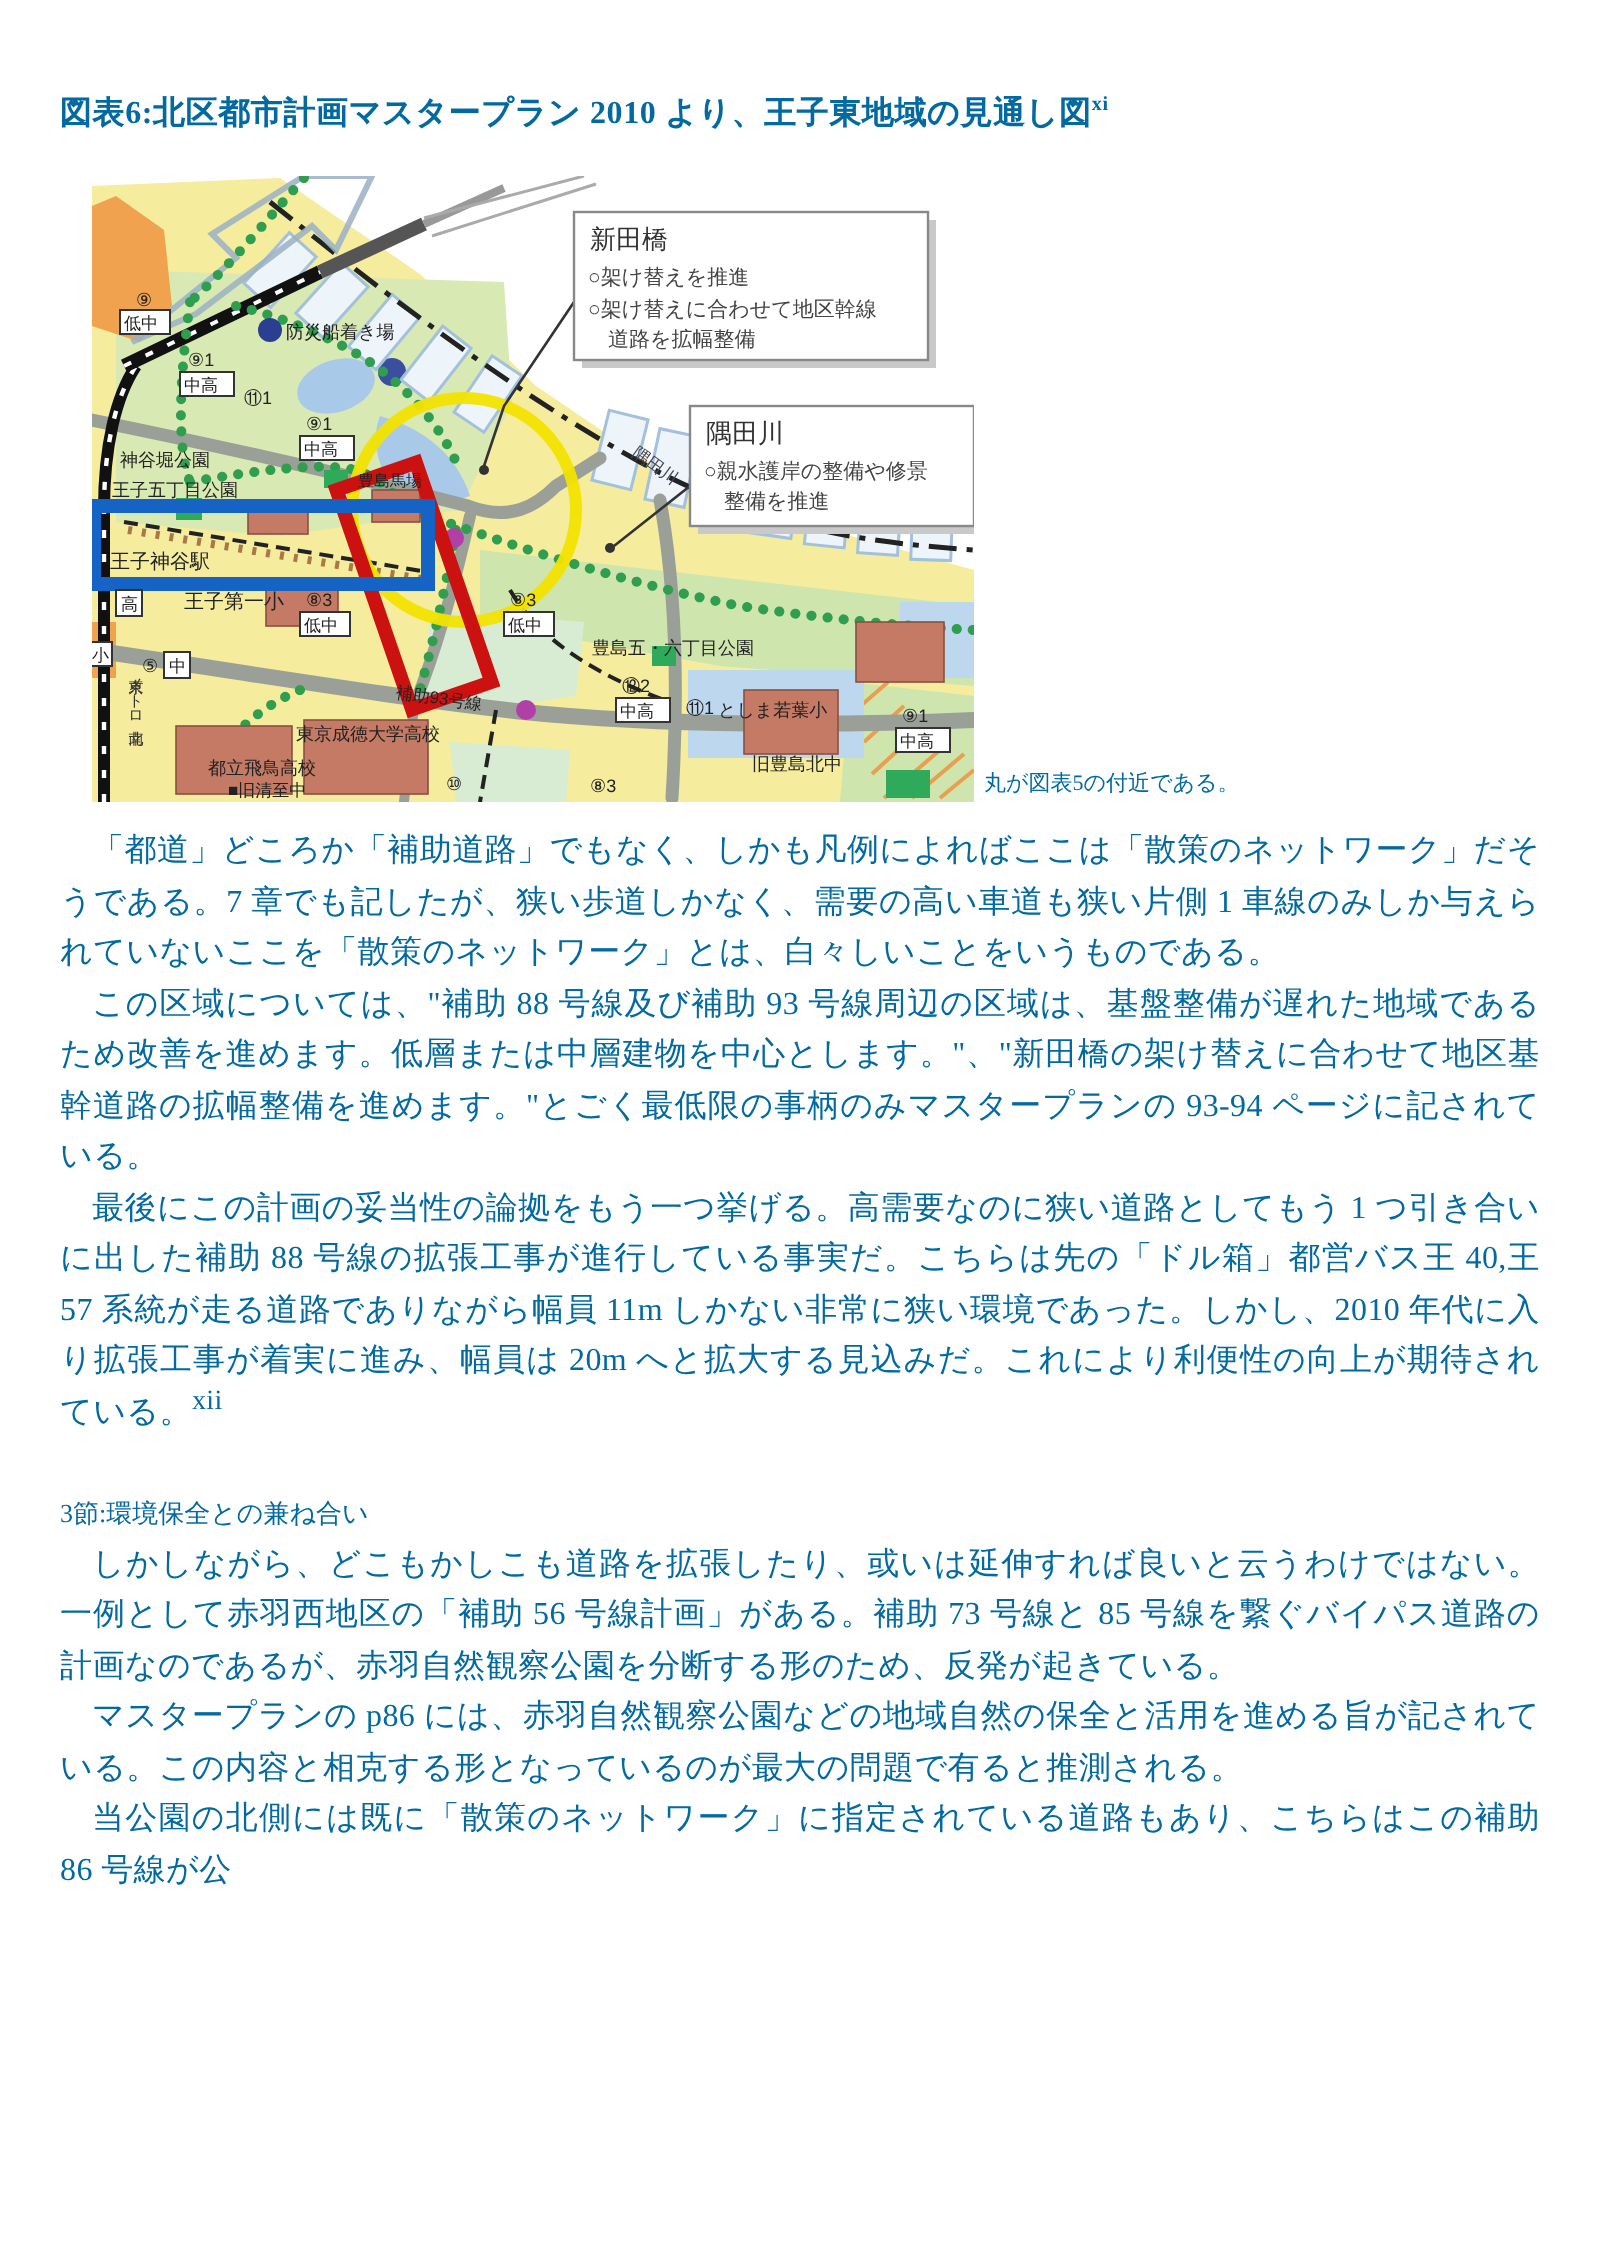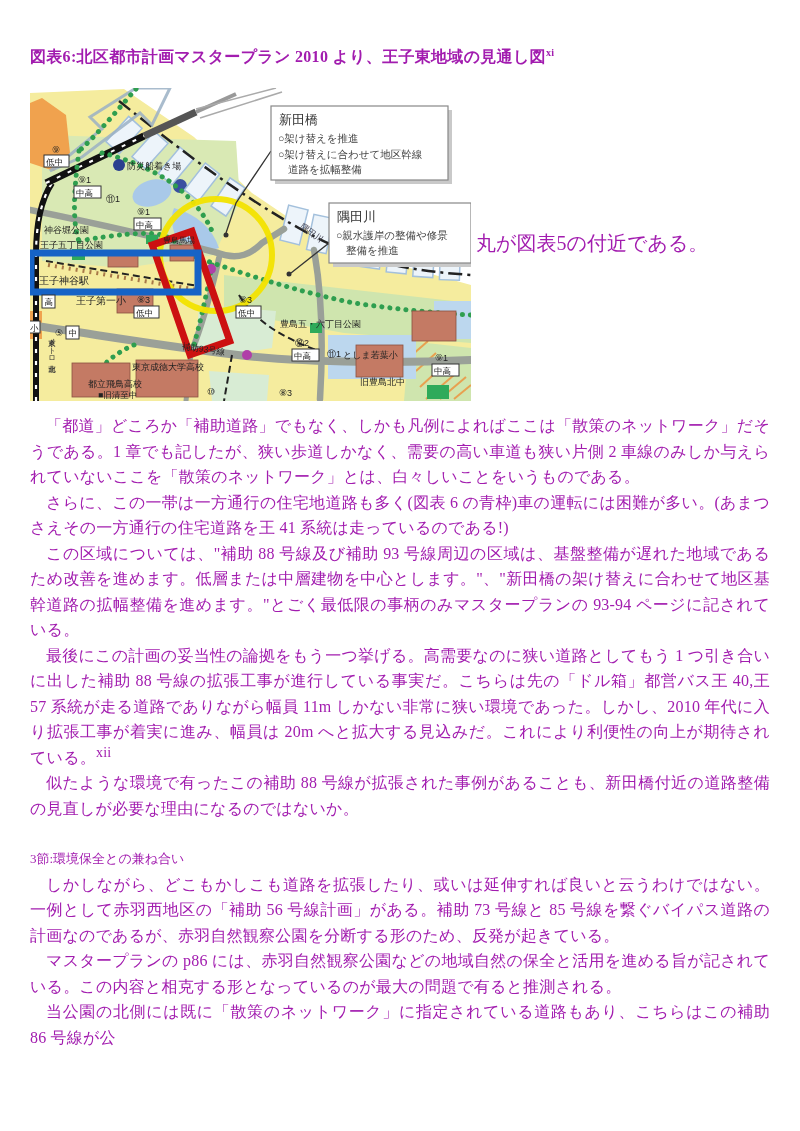--- a/index.html
+++ b/index.html
@@ -1,29 +1,29 @@
 <!DOCTYPE html>
 <html><head>
 <meta charset="utf-8">
 <style>
   html,body{margin:0;padding:0;background:#ffffff;}
   .page{
     width:800px;height:1131px;margin:0 auto;background:#fff;
     box-sizing:border-box;padding:42px 30px 0 30px;
-    font-family:"Liberation Serif","DejaVu Serif",serif;color:#a21caf;
+    font-family:"Liberation Serif","DejaVu Serif",serif;color:#0369a1;
     overflow:hidden;
   }
   .doc-title{
     font-size:16px;font-weight:bold;margin:0 0 20px 0;line-height:22px;
     letter-spacing:0.3px;
   }
   .doc-title sup{font-size:10px;}
-  .figure-row{display:flex;align-items:center;gap:5px;margin-left:0;}
+  .figure-row{display:flex;align-items:flex-end;gap:5px;margin-left:16px;}
   .map-wrap{width:441px;height:313px;flex:0 0 auto;background:#fff;}
-  .map-caption{font-size:20px;padding-bottom:2px;white-space:nowrap;}
+  .map-caption{font-size:11px;padding-bottom:2px;white-space:nowrap;}
   .body-text{margin-top:12px;}
   .body-text p{
     margin:0;text-indent:1em;text-align:justify;
     font-size:16px;line-height:25.5px;letter-spacing:0.2px;
   }
   .body-text p sup{font-size:14px;line-height:0;}
   .section-heading{
     font-size:13px;font-weight:normal;margin:25px 0 0 0;line-height:25.5px;
   }
   svg text{font-family:"Liberation Sans","DejaVu Sans",sans-serif;fill:#222;}
@@ -253,24 +253,22 @@
           <text x="376" y="382" class="maplabel">旧豊島北中</text>
           <text x="310" y="228" class="maplabel" style="font-size:8.5px;fill:#445" transform="rotate(36 318 235)">隅田川</text>
           <text x="68" y="330" style="writing-mode:vertical-rl;font-size:7.5px;fill:#333">東京メトロ南北</text>
         </g>
       </svg>
     </div>
     <div class="map-caption">丸が図表5の付近である。</div>
   </div>
 
   <div class="body-text">
-    <p>「都道」どころか「補助道路」でもなく、しかも凡例によればここは「散策のネットワーク」だそうである。1 章でも記したが、狭い歩道しかなく、需要の高い車道も狭い片側 2 車線のみしか与えられていないここを「散策のネットワーク」とは、白々しいことをいうものである。</p>
-    <p>さらに、この一帯は一方通行の住宅地道路も多く(図表 6 の青枠)車の運転には困難が多い。(あまつさえその一方通行の住宅道路を王 41 系統は走っているのである!)</p>
+    <p>「都道」どころか「補助道路」でもなく、しかも凡例によればここは「散策のネットワーク」だそうである。7 章でも記したが、狭い歩道しかなく、需要の高い車道も狭い片側 1 車線のみしか与えられていないここを「散策のネットワーク」とは、白々しいことをいうものである。</p>
     <p>この区域については、"補助 88 号線及び補助 93 号線周辺の区域は、基盤整備が遅れた地域であるため改善を進めます。低層または中層建物を中心とします。"、"新田橋の架け替えに合わせて地区基幹道路の拡幅整備を進めます。"とごく最低限の事柄のみマスタープランの 93-94 ページに記されている。</p>
     <p><span>最後にこの計画の妥当性の論拠をもう一つ挙げる。高需要なのに狭い道路としてもう 1 つ引き合いに出した補助 88 号線の拡張工事が進行している事実だ。こちらは先の「ドル箱」都営バス王 40,王 57 系統が走る道路でありながら幅員 11m しかない非常に狭い環境であった。しかし、2010 年代に入り拡張工事が着実に進み、幅員は 20m へと拡大する見込みだ。これにより利便性の向上が期待されている。</span><sup>xii</sup></p>
-    <p>似たような環境で有ったこの補助 88 号線が拡張された事例があることも、新田橋付近の道路整備の見直しが必要な理由になるのではないか。</p>
     <h2 class="section-heading">3節:環境保全との兼ね合い</h2>
     <p>しかしながら、どこもかしこも道路を拡張したり、或いは延伸すれば良いと云うわけではない。一例として赤羽西地区の「補助 56 号線計画」がある。補助 73 号線と 85 号線を繋ぐバイパス道路の計画なのであるが、赤羽自然観察公園を分断する形のため、反発が起きている。</p>
     <p>マスタープランの p86 には、赤羽自然観察公園などの地域自然の保全と活用を進める旨が記されている。この内容と相克する形となっているのが最大の問題で有ると推測される。</p>
     <p>当公園の北側には既に「散策のネットワーク」に指定されている道路もあり、こちらはこの補助 86 号線が公</p>
   </div>
 
 </div>
 
 </body></html>

